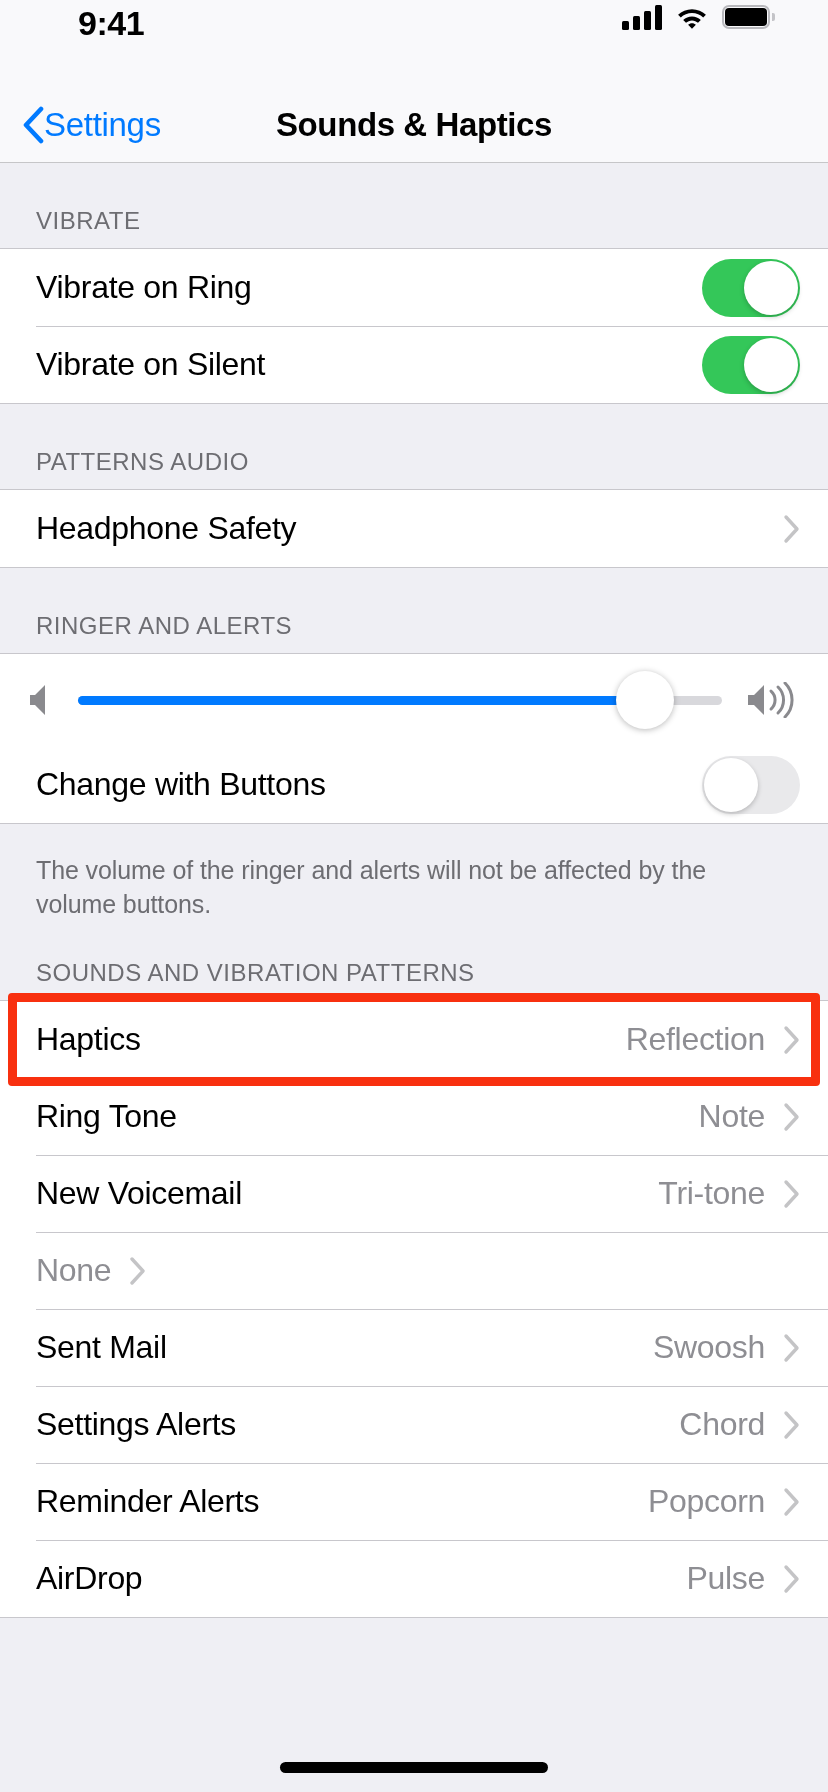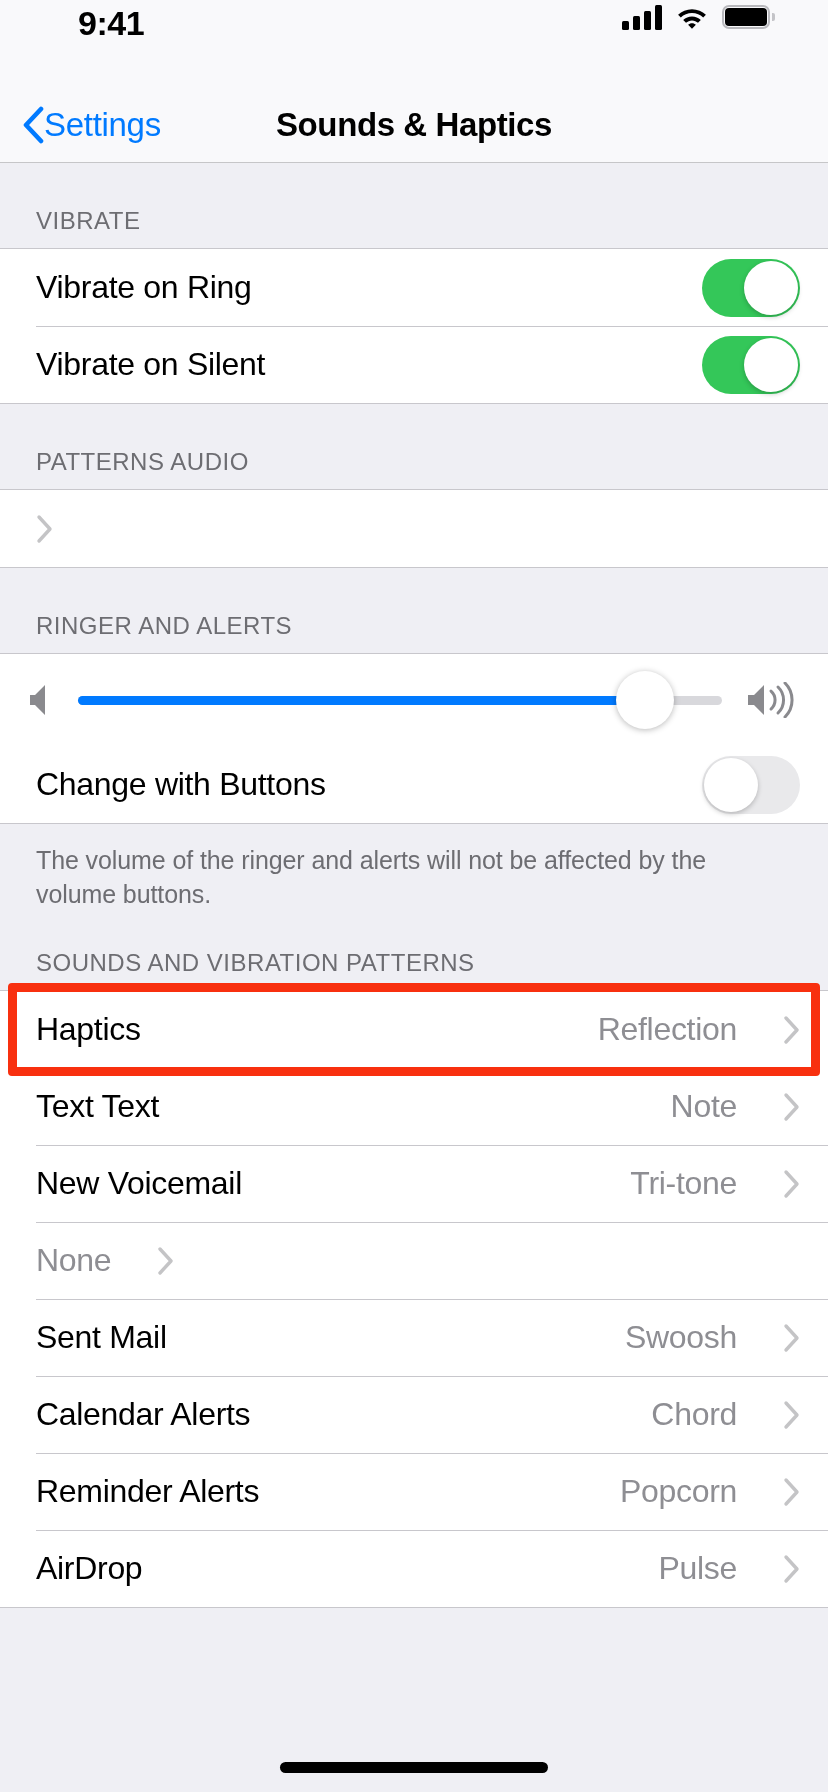--- a/index.html
+++ b/index.html
@@ -55,21 +55,21 @@
   .sec-header {
     font-size:24px; color:#6d6d72; letter-spacing:0.5px;
     padding:44px 0 13px 36px; background:#efeff4;
   }
   .sec-header.tight { padding-top:38px; }
 
   .group { background:#ffffff; border-top:1px solid #c8c7cc; border-bottom:1px solid #c8c7cc; }
 
   .row {
     position:relative; display:flex; align-items:center;
-    min-height:77px; padding:0 28px 0 36px; background:#fff;gap:28px;
+    min-height:77px; padding:0 28px 0 36px; background:#fff;
   }
   .row + .row::before {
     content:""; position:absolute; left:36px; right:0; top:0; height:1px; background:#c8c7cc;
   }
   .row-label { font-size:32px; color:#000; letter-spacing:-0.3px; flex:1; }
   .row-value { font-size:32px; color:#8e8e93; letter-spacing:-0.3px; margin-right:18px; }
   .chev-right { width:17px; height:30px; flex:none; }
 
   
   .toggle { width:98px; height:58px; border-radius:29px; position:relative; flex:none; }
@@ -89,21 +89,21 @@
   .track-wrap { flex:1; position:relative; height:58px; margin:0 12px 0 20px; display:flex; align-items:center; }
   .track { position:absolute; left:0; right:0; height:9px; border-radius:5px; background:#d8d8dc; }
   .track-fill { position:absolute; left:0; height:9px; border-radius:5px; background:#007aff; }
   .thumb {
     position:absolute; width:58px; height:58px; border-radius:29px; background:#fff;
     box-shadow:0 1px 6px rgba(0,0,0,0.28); top:0;
   }
 
   .footnote {
     font-size:25px; line-height:1.34; color:#6d6d72;
-    padding:20px 44px 0 36px; background:#efeff4; letter-spacing:-0.1px;
+    padding:20px 44px 0 36px; background:#efeff4; letter-spacing:-0.1px;margin-top:10px;
   }
 
   
   .hl-wrap { position:relative; }
   .hl-wrap.highlight::after {
     content:""; position:absolute; left:8px; right:8px; top:-8px; bottom:-8px;
     border:9px solid #f8300f; border-radius:4px; pointer-events:none; z-index:5;
   }
 
   
@@ -163,20 +163,21 @@
         <span class="row-label">Vibrate on Silent</span>
         <div class="toggle on">
             <div class="knob"></div>
           </div>
       </div>
     </div>
 
     <div class="sec-header">PATTERNS AUDIO</div>
     <div class="group">
       <div class="row">
+        <span class="row-label">Headphone Safety</span>
         <svg class="chev-right" viewBox="0 0 17 30">
           <polyline points="3,3 14,15 3,27" fill="none" stroke="#c4c4c6" stroke-width="3.4" stroke-linecap="round" stroke-linejoin="round"></polyline>
         </svg>
       </div>
     </div>
 
     <div class="sec-header">RINGER AND ALERTS</div>
     <div class="group">
       <div class="slider-row">
         <svg class="spk-small" viewBox="0 0 30 34">
@@ -210,21 +211,21 @@
         <div class="row">
           <span class="row-label">Haptics</span>
           <span class="row-value">Reflection</span>
           <svg class="chev-right" viewBox="0 0 17 30">
             <polyline points="3,3 14,15 3,27" fill="none" stroke="#c4c4c6" stroke-width="3.4" stroke-linecap="round" stroke-linejoin="round"></polyline>
           </svg>
         </div>
       </div>
 
       <div class="row">
-        <span class="row-label">Text Text</span>
+        <span class="row-label">Ring Tone</span>
         <span class="row-value">Note</span>
         <svg class="chev-right" viewBox="0 0 17 30">
           <polyline points="3,3 14,15 3,27" fill="none" stroke="#c4c4c6" stroke-width="3.4" stroke-linecap="round" stroke-linejoin="round"></polyline>
         </svg>
       </div>
 
       <div class="row">
         <span class="row-label">New Voicemail</span>
         <span class="row-value">Tri-tone</span>
         <svg class="chev-right" viewBox="0 0 17 30">
@@ -241,21 +242,21 @@
 
       <div class="row">
         <span class="row-label">Sent Mail</span>
         <span class="row-value">Swoosh</span>
         <svg class="chev-right" viewBox="0 0 17 30">
           <polyline points="3,3 14,15 3,27" fill="none" stroke="#c4c4c6" stroke-width="3.4" stroke-linecap="round" stroke-linejoin="round"></polyline>
         </svg>
       </div>
 
       <div class="row">
-        <span class="row-label">Calendar Alerts</span>
+        <span class="row-label">Settings Alerts</span>
         <span class="row-value">Chord</span>
         <svg class="chev-right" viewBox="0 0 17 30">
           <polyline points="3,3 14,15 3,27" fill="none" stroke="#c4c4c6" stroke-width="3.4" stroke-linecap="round" stroke-linejoin="round"></polyline>
         </svg>
       </div>
 
       <div class="row">
         <span class="row-label">Reminder Alerts</span>
         <span class="row-value">Popcorn</span>
         <svg class="chev-right" viewBox="0 0 17 30">

